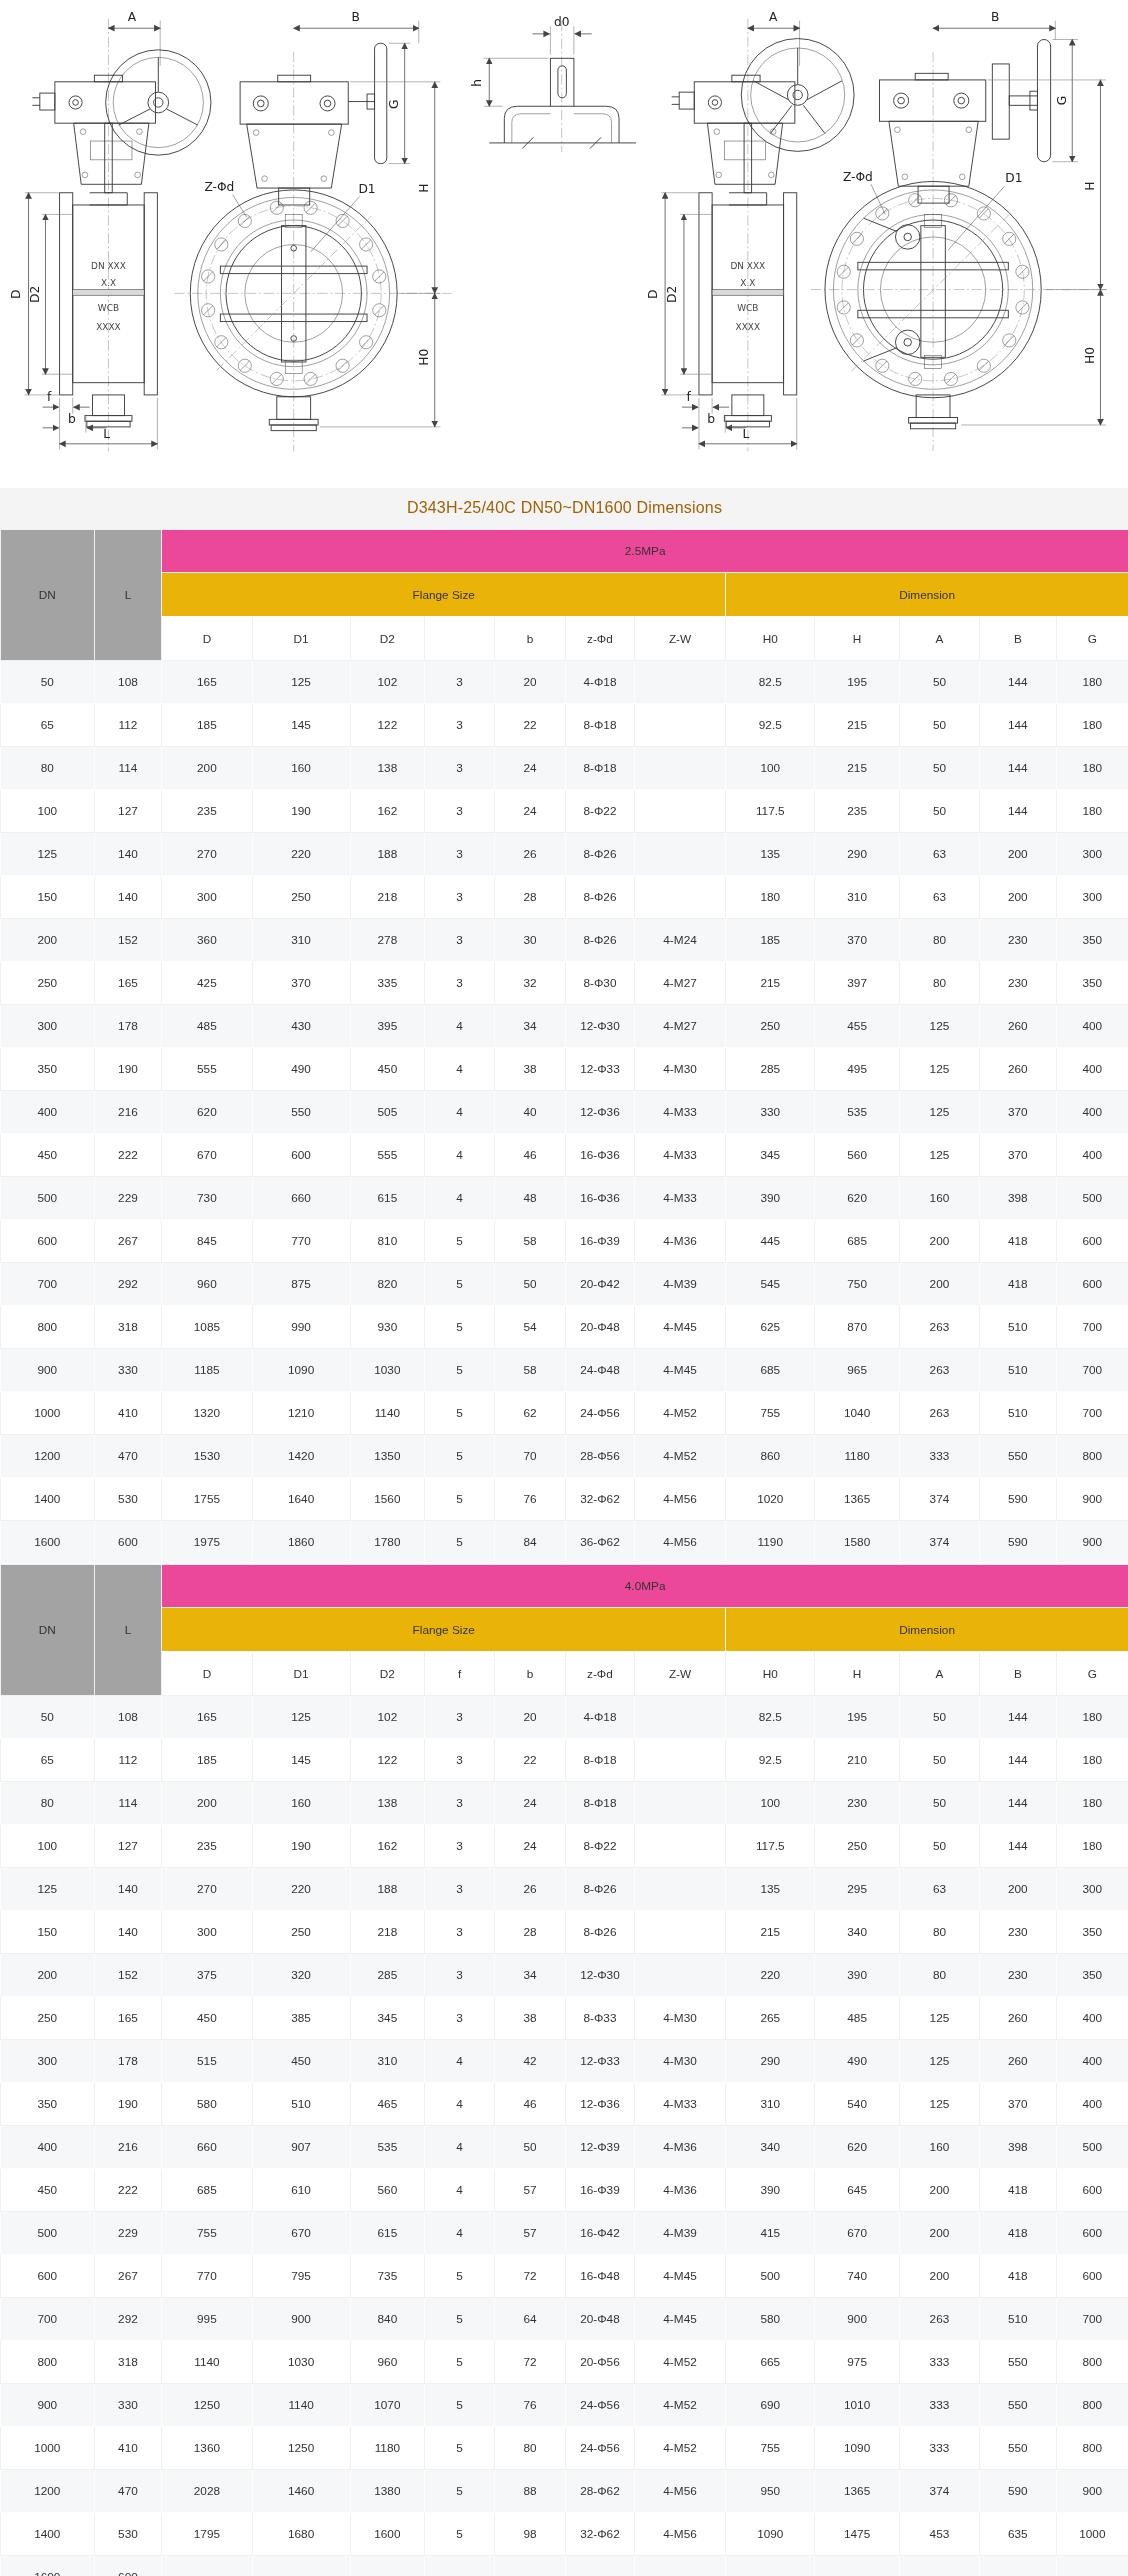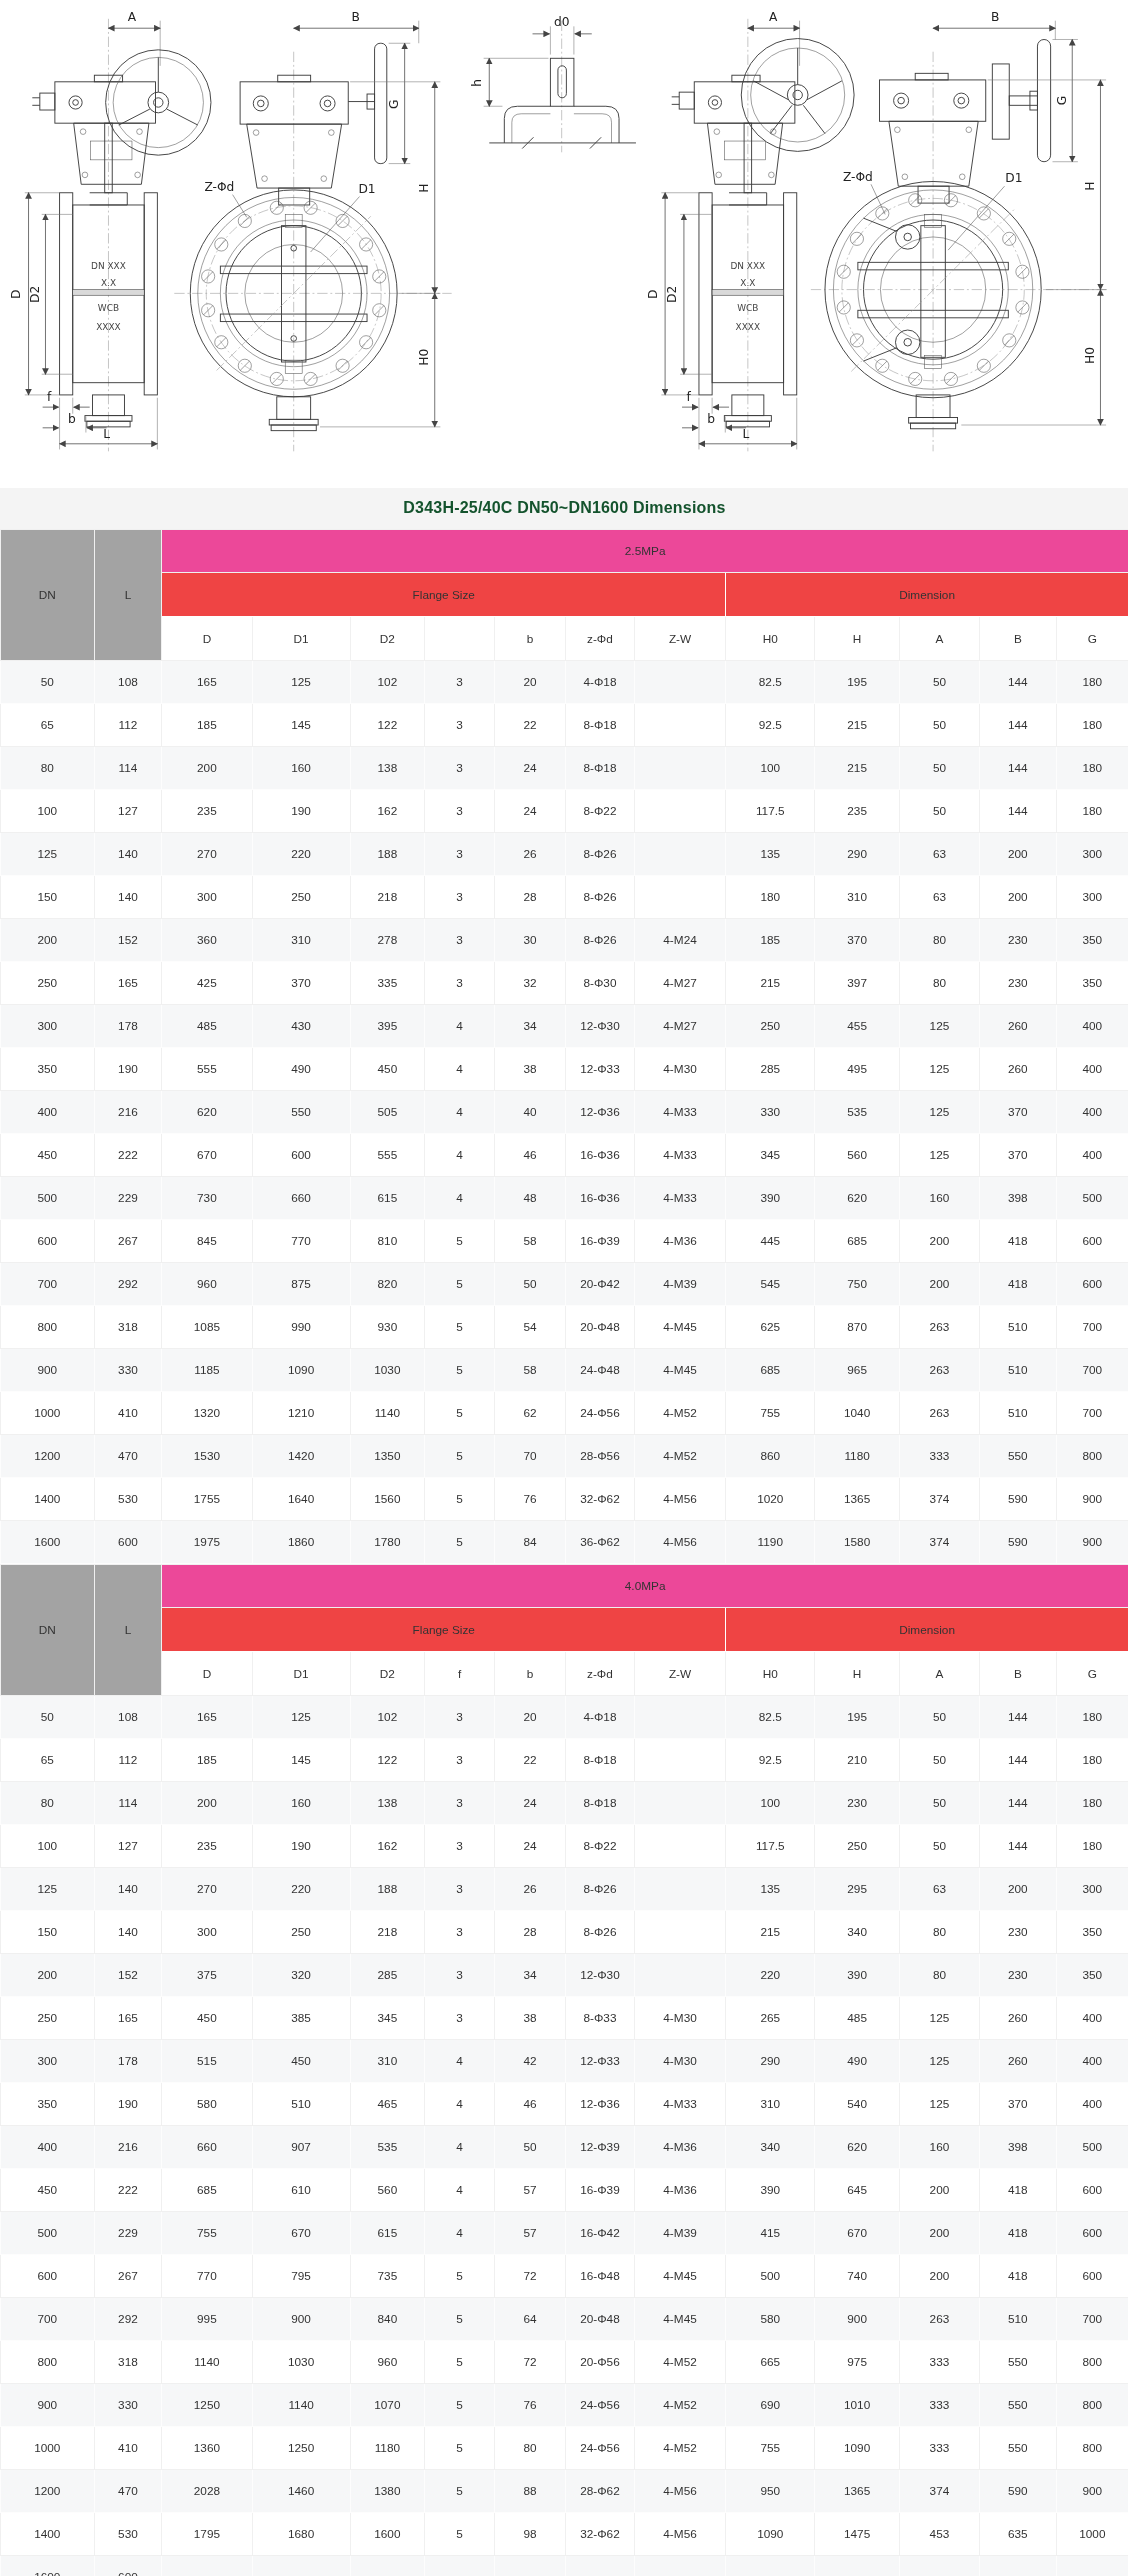--- a/index.html
+++ b/index.html
@@ -1,26 +1,26 @@
 <!DOCTYPE html>
 <html style="font-size:15px"><head>
 <meta charset="utf-8">
 <style>
   html,body{margin:0;padding:0;background:#fff;}
   body{width:1129px;font-family:"Liberation Sans",sans-serif;color:#333;}
   .drawing-area{width:1129px;height:488px;background:#fff;overflow:hidden;}
-  .title-bar{background:#f4f4f4;text-align:center;font-weight:bold;font-size:16px;
-             color:#14532d;padding:11.3px 0 12.2px 0;letter-spacing:0.2px;}
+  .title-bar{background:#f4f4f4;text-align:center;font-weight:normal;font-size:16px;
+             color:#a16207;padding:11.3px 0 12.2px 0;letter-spacing:0.2px;}
   table.dims{width:100%;border-collapse:collapse;table-layout:fixed;font-size:11.8px;}
   table.dims th,table.dims td{border:0.9px solid #f0f0f0;text-align:center;vertical-align:middle;
              font-weight:normal;color:#333;background:#fff;padding:0;}
   table.dims td{height:42px;}
   table.dims tr.shade td{background:#f6f7f8;border-color:#fdfdfd;}
   table.dims th.pressure{height:42px;background:#ec4899;}
-  table.dims th.grp{height:43px;background:#ef4444;border-color:#fff;}
+  table.dims th.grp{height:43px;background:#eab308;border-color:#fff;}
   table.dims th.sub{height:43px;background:#fff;}
   table.dims th.side{background:#a3a3a3;}
   
   .ln{fill:none;stroke:#3c3c3c;stroke-width:1;}
   .thin{fill:none;stroke:#555;stroke-width:.6;}
   .cl{fill:none;stroke:#999;stroke-width:.6;stroke-dasharray:11 3 2 3;}
   .dim{fill:none;stroke:#444;stroke-width:.8;}
   .ext{fill:none;stroke:#777;stroke-width:.6;}
   .lbl{font-family:"DejaVu Sans",sans-serif;font-size:13px;fill:#222;}
   .np{font-family:"DejaVu Sans",sans-serif;font-size:9.5px;fill:#444;text-anchor:middle;}

